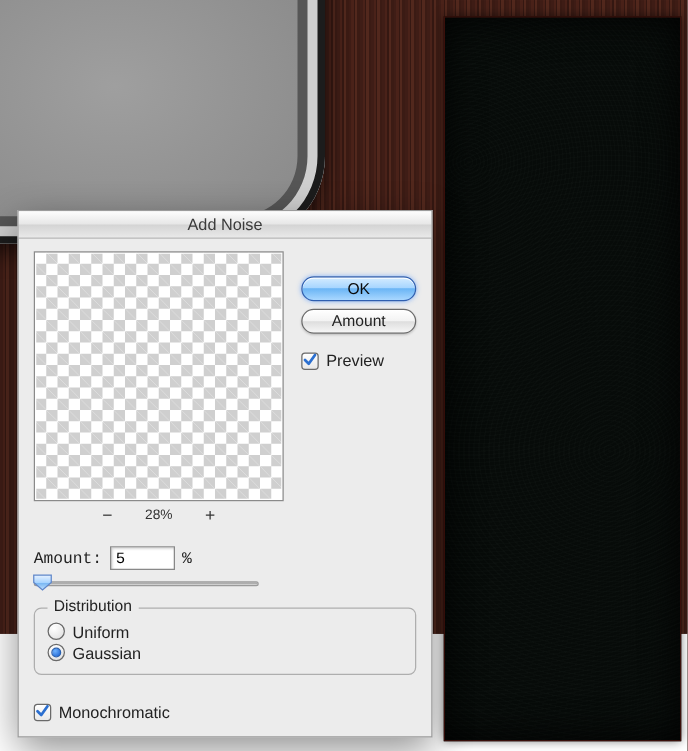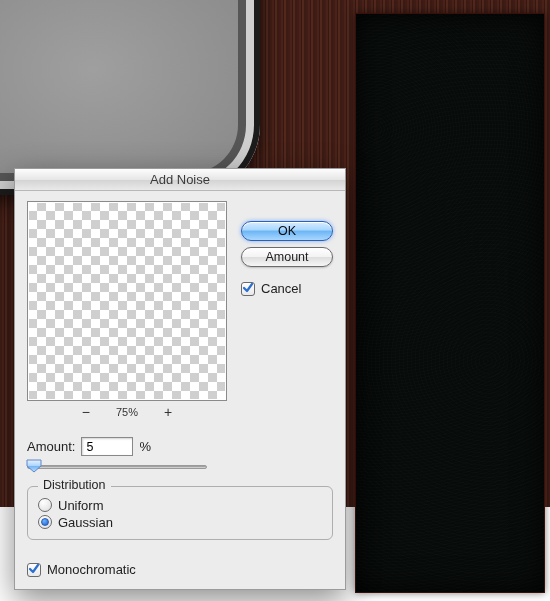--- a/index.html
+++ b/index.html
@@ -167,20 +167,21 @@
     position: relative;
     top: -1px;
   }
 
   .amount-row {
     display: flex;
     align-items: center;
     gap: 6px;
     margin-top: 18px;
     font-size: 13px;
+    font-family: Liberation Mono, monospace;
   }
   .amount-row input[type="text"] {
     width: 52px;
     height: 19px;
     padding: 0 4px;
     border: 1px solid #888;
     background: #fff;
     box-shadow: inset 1px 1px 2px rgba(0,0,0,0.18);
     font-size: 12.5px;
     font-family: inherit;
@@ -265,35 +266,35 @@
 
   <div class="dialog">
     <div class="titlebar">Add Noise</div>
     <div class="dialog-body">
 
       <div class="top-row">
         <div class="preview-col">
           <div class="preview-box"></div>
           <div class="zoom-row">
             <span class="zoom-btn">−</span>
-            <span>75%</span>
+            <span>28%</span>
             <span class="zoom-btn">+</span>
           </div>
         </div>
 
         <div class="controls-col">
           <div class="aqua-btn default">OK</div>
           <div class="aqua-btn">Amount</div>
           <div class="preview-check">
             <span class="chk checked">
               <svg viewBox="0 0 12 12">
                 <path d="M2 6 L5 9 L10 2" stroke="#2b6fd0" stroke-width="2.2" fill="none" stroke-linecap="round" stroke-linejoin="round"></path>
               </svg>
             </span>
-            <span>Cancel</span>
+            <span>Preview</span>
           </div>
         </div>
       </div>
 
       <div class="amount-row">
         <span>Amount:</span>
         <input type="text" value="5" style="">
         <span>%</span>
       </div>
 

